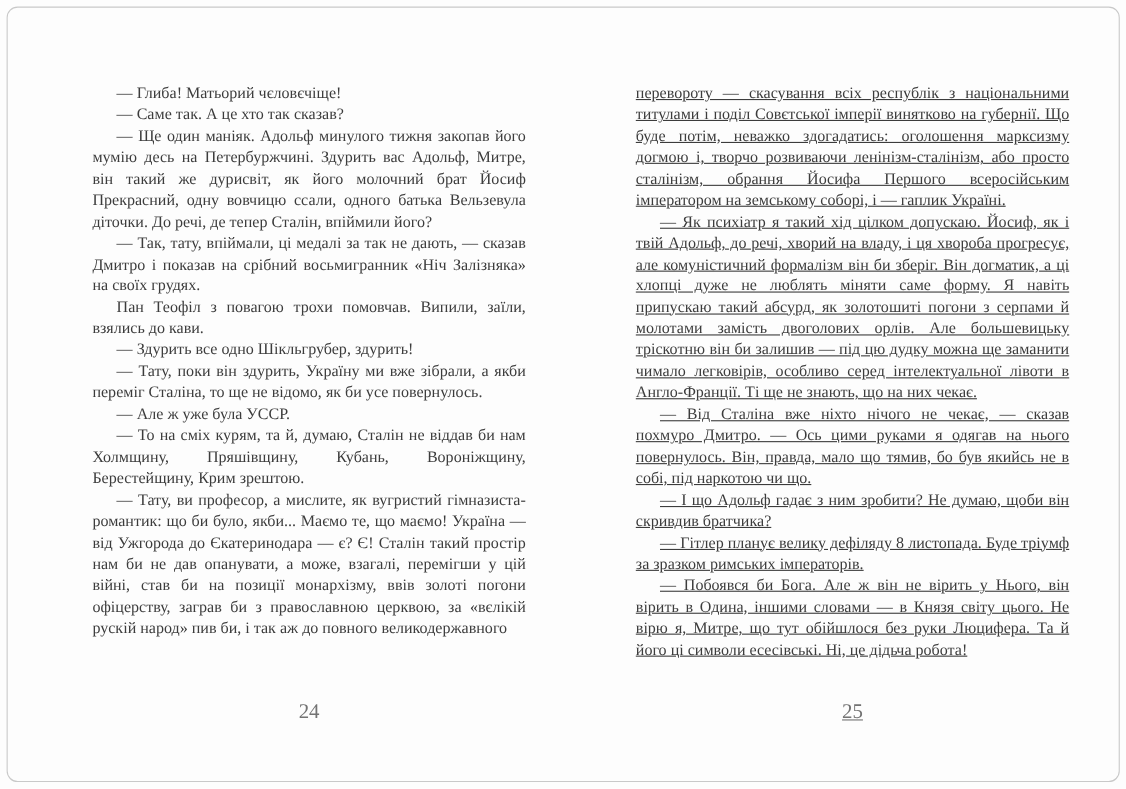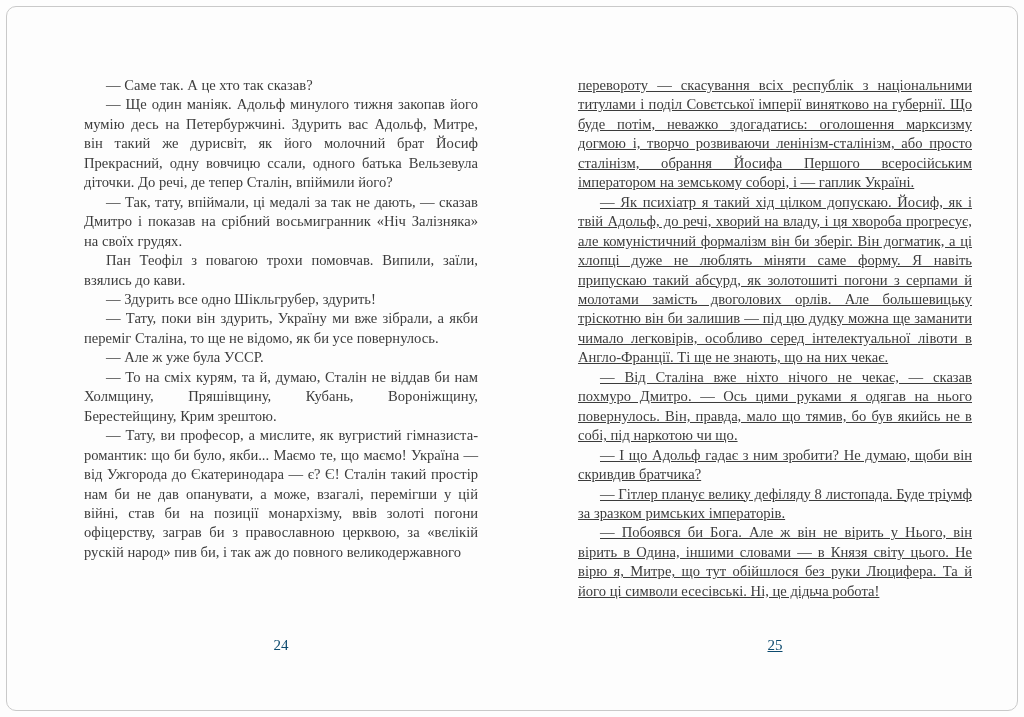--- a/index.html
+++ b/index.html
@@ -38,33 +38,34 @@
     text-indent: 22px;
   }
   .page p.cont {
     text-indent: 0;
   }
   .folio {
     position: absolute;
     top: 637px;
     width: 394px;
     text-align: center;
-    font-size: 15px;
-    color: #0c4a6e;
+    font-size: 19px;
+    color: #737373;
   }
   .folio-left  { left: 84px; }
   .folio-right { left: 578px; text-decoration: underline; }
 </style>
 </head>
 <body>
 
 <div class="canvas">
   <div class="frame"></div>
 
   <div class="page page-left">
+    <p>— Глиба! Матьорий чєловєчіще!</p>
     <p>— Саме так. А це хто так сказав?</p>
     <p>— Ще один маніяк. Адольф минулого тижня закопав його мумію десь на Петербуржчині. Здурить вас Адольф, Митре, він такий же дурисвіт, як його молочний брат Йосиф Прекрасний, одну вовчицю ссали, одного батька Вельзевула діточки. До речі, де тепер Сталін, впіймили його?</p>
     <p>— Так, тату, впіймали, ці медалі за так не дають, — сказав Дмитро і показав на срібний восьмигранник «Ніч Залізняка» на своїх грудях.</p>
     <p>Пан Теофіл з повагою трохи помовчав. Випили, заїли, взялись до кави.</p>
     <p>— Здурить все одно Шікльгрубер, здурить!</p>
     <p>— Тату, поки він здурить, Україну ми вже зібрали, а якби переміг Сталіна, то ще не відомо, як би усе повернулось.</p>
     <p>— Але ж уже була УССР.</p>
     <p>— То на сміх курям, та й, думаю, Сталін не віддав би нам Холмщину, Пряшівщину, Кубань, Вороніжщину, Берестейщину, Крим зрештою.</p>
     <p>— Тату, ви професор, а мислите, як вугристий гімназиста-романтик: що би було, якби... Маємо те, що маємо! Україна — від Ужгорода до Єкатеринодара — є? Є! Сталін такий простір нам би не дав опанувати, а може, взагалі, перемігши у цій війні, став би на позиції монархізму, ввів золоті погони офіцерству, заграв би з православною церквою, за «вєлікій рускій народ» пив би, і так аж до повного великодержавного</p>
   </div>

